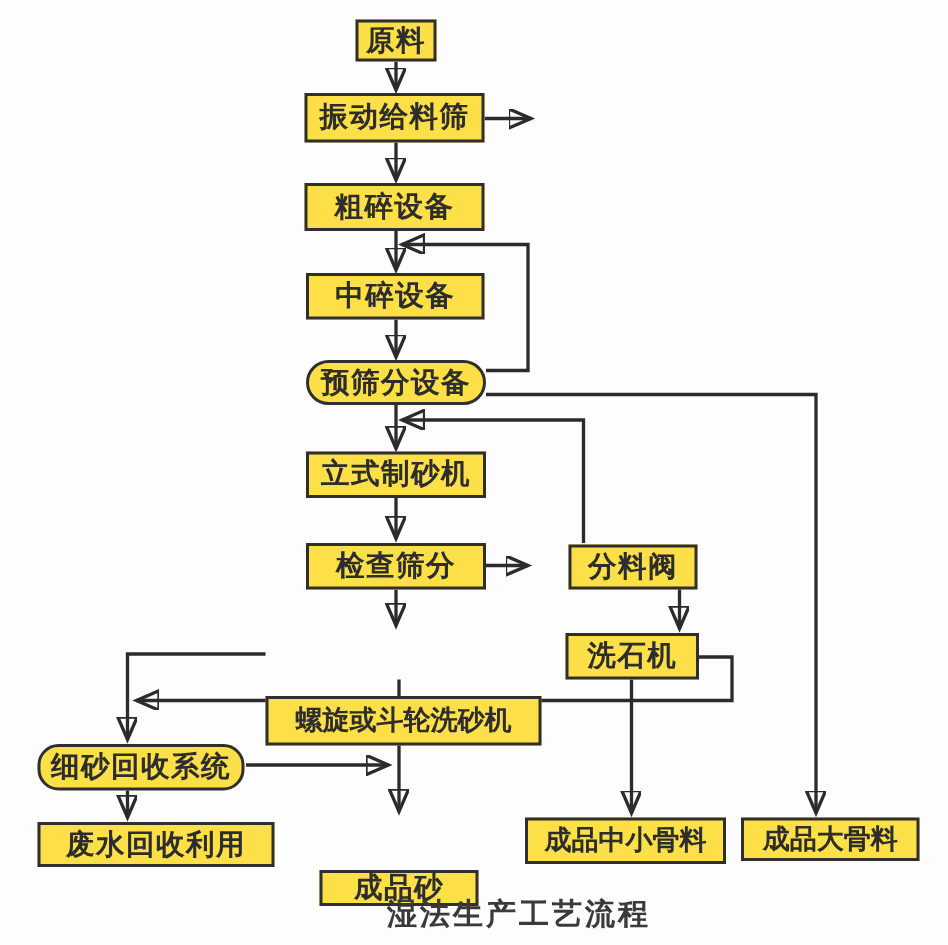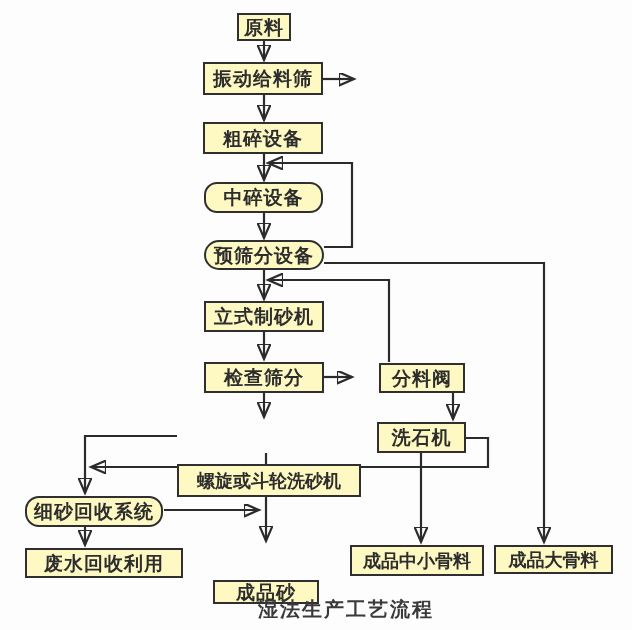--- a/index.html
+++ b/index.html
@@ -21,21 +21,21 @@
     width: 632px; height: 630px;
   }
   svg.connectors path {
     fill: none;
     stroke: #2b2b2b;
     stroke-width: 2.2;
   }
   .node {
     position: absolute;
     box-sizing: border-box;
-    background: #fef9c3;
+    background: #fde047;
     border: 2px solid #2f2f2f;
     color: #2d2d2d;
     font-weight: bold;
     font-size: 19px;
     letter-spacing: 1px;
     display: flex;
     align-items: center;
     justify-content: center;
     white-space: nowrap;
     line-height: 1;
@@ -91,21 +91,21 @@
 
   <div class="node" style="left:203px; top:62px; width:120px; height:33px;">
     <span>振动给料筛</span>
   </div>
 
 
   <div class="node" style="left:203px; top:122px; width:120px; height:32px;">
     <span>粗碎设备</span>
   </div>
 
-  <div class="node" style="left:204px; top:182px; width:119px; height:31px;border-radius:13px;">
+  <div class="node" style="left:204px; top:182px; width:119px; height:31px;">
     <span>中碎设备</span>
   </div>
 
   <div class="node" style="left:204px; top:240px; width:120px; height:30px;border-radius:15px;">
     <span>预筛分设备</span>
   </div>
 
   <div class="node" style="left:204px; top:301px; width:120px; height:31px;">
     <span>立式制砂机</span>
   </div>

